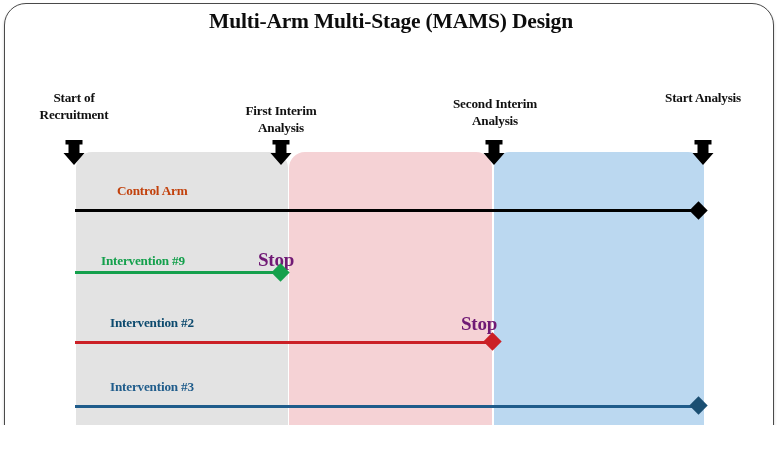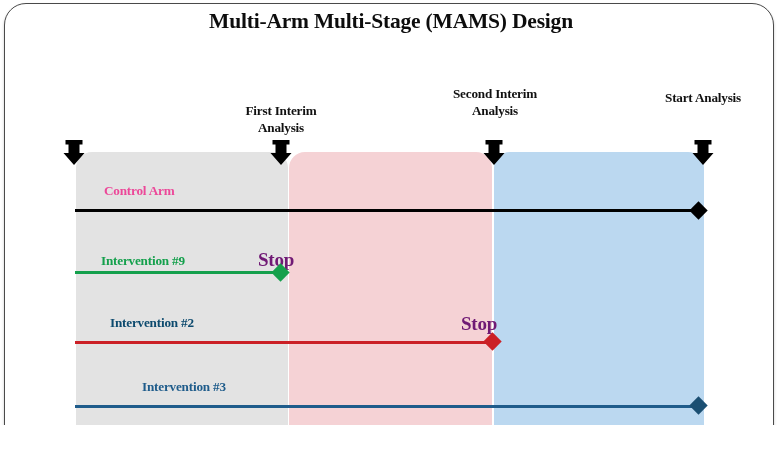--- a/index.html
+++ b/index.html
@@ -58,21 +58,21 @@
     position: absolute;
     text-align: center;
     font-size: 13.2px;
     font-weight: bold;
     color: #111111;
     line-height: 17px;
     letter-spacing: -0.2px;
   }
   .tp-label-1 { left: 3px;   top: 89px;  width: 142px; }
   .tp-label-2 { left: 208px; top: 89px;  width: 146px; margin-top: 13px; }
-  .tp-label-3 { left: 420px; top: 85px;  width: 150px; }
+  .tp-label-3 { left: 420px; top: 95px;  width: 150px; }
   .tp-label-4 { left: 630px; top: 89px;  width: 146px; }
 
   
   .tp-arrow {
     position: absolute;
     top: 139px;
     width: 24px;
     height: 27px;
   }
   .tp-arrow svg { display: block; }
@@ -107,21 +107,21 @@
     width: 13px;
     height: 13px;
     transform: rotate(45deg);
   }
 
   
   .line-control {
     left: 75px; top: 209px; width: 624px;
     border-top-width: 3.2px; border-top-color: #000000;
   }
-  .label-control { left: 104px; top: 183px; color: #ec4899; }
+  .label-control { left: 117px; top: 183px; color: #c2410c; }
   .diamond-control { left: 692px; top: 204px; background: #000000; }
 
   
   .line-i1 {
     left: 75px; top: 271px; width: 207px;
     border-top-width: 3.2px; border-top-color: #14a04c;
   }
   .label-i1 { left: 101px; top: 253px; color: #14a04c; }
   .stop-i1 { left: 258px; top: 249px; }
   .diamond-i1 { left: 274px; top: 266px; background: #14a04c; }
@@ -133,36 +133,40 @@
   }
   .label-i2 { left: 110px; top: 315px; color: #0c4a6e; }
   .stop-i2 { left: 461px; top: 313px; }
   .diamond-i2 { left: 486px; top: 335px; background: #cb2026; }
 
   
   .line-i3 {
     left: 75px; top: 405px; width: 624px;
     border-top-width: 3.2px; border-top-color: #1f5c8b;
   }
-  .label-i3 { left: 110px; top: 379px; color: #1f5c8b; margin-left: 32px; }
+  .label-i3 { left: 110px; top: 379px; color: #1f5c8b; }
   .diamond-i3 { left: 692px; top: 399px; background: #1b4f72; }
 </style>
 </head>
 <body>
 
 <div id="root">
 
   <div class="outer-frame"></div>
 
   <div class="chart-title">Multi-Arm Multi-Stage (MAMS) Design</div>
 
   <div class="stage-panel stage-1"></div>
   <div class="stage-panel stage-2"></div>
   <div class="stage-panel stage-3"></div>
 
+  <div class="tp-label tp-label-1">
+    <div>Start of</div>
+    <div>Recruitment</div>
+  </div>
   <div class="tp-label tp-label-2">
     <div>First Interim</div>
     <div>Analysis</div>
   </div>
   <div class="tp-label tp-label-3">
     <div>Second Interim</div>
     <div>Analysis</div>
   </div>
   <div class="tp-label tp-label-4">
     <div>Start Analysis</div>

